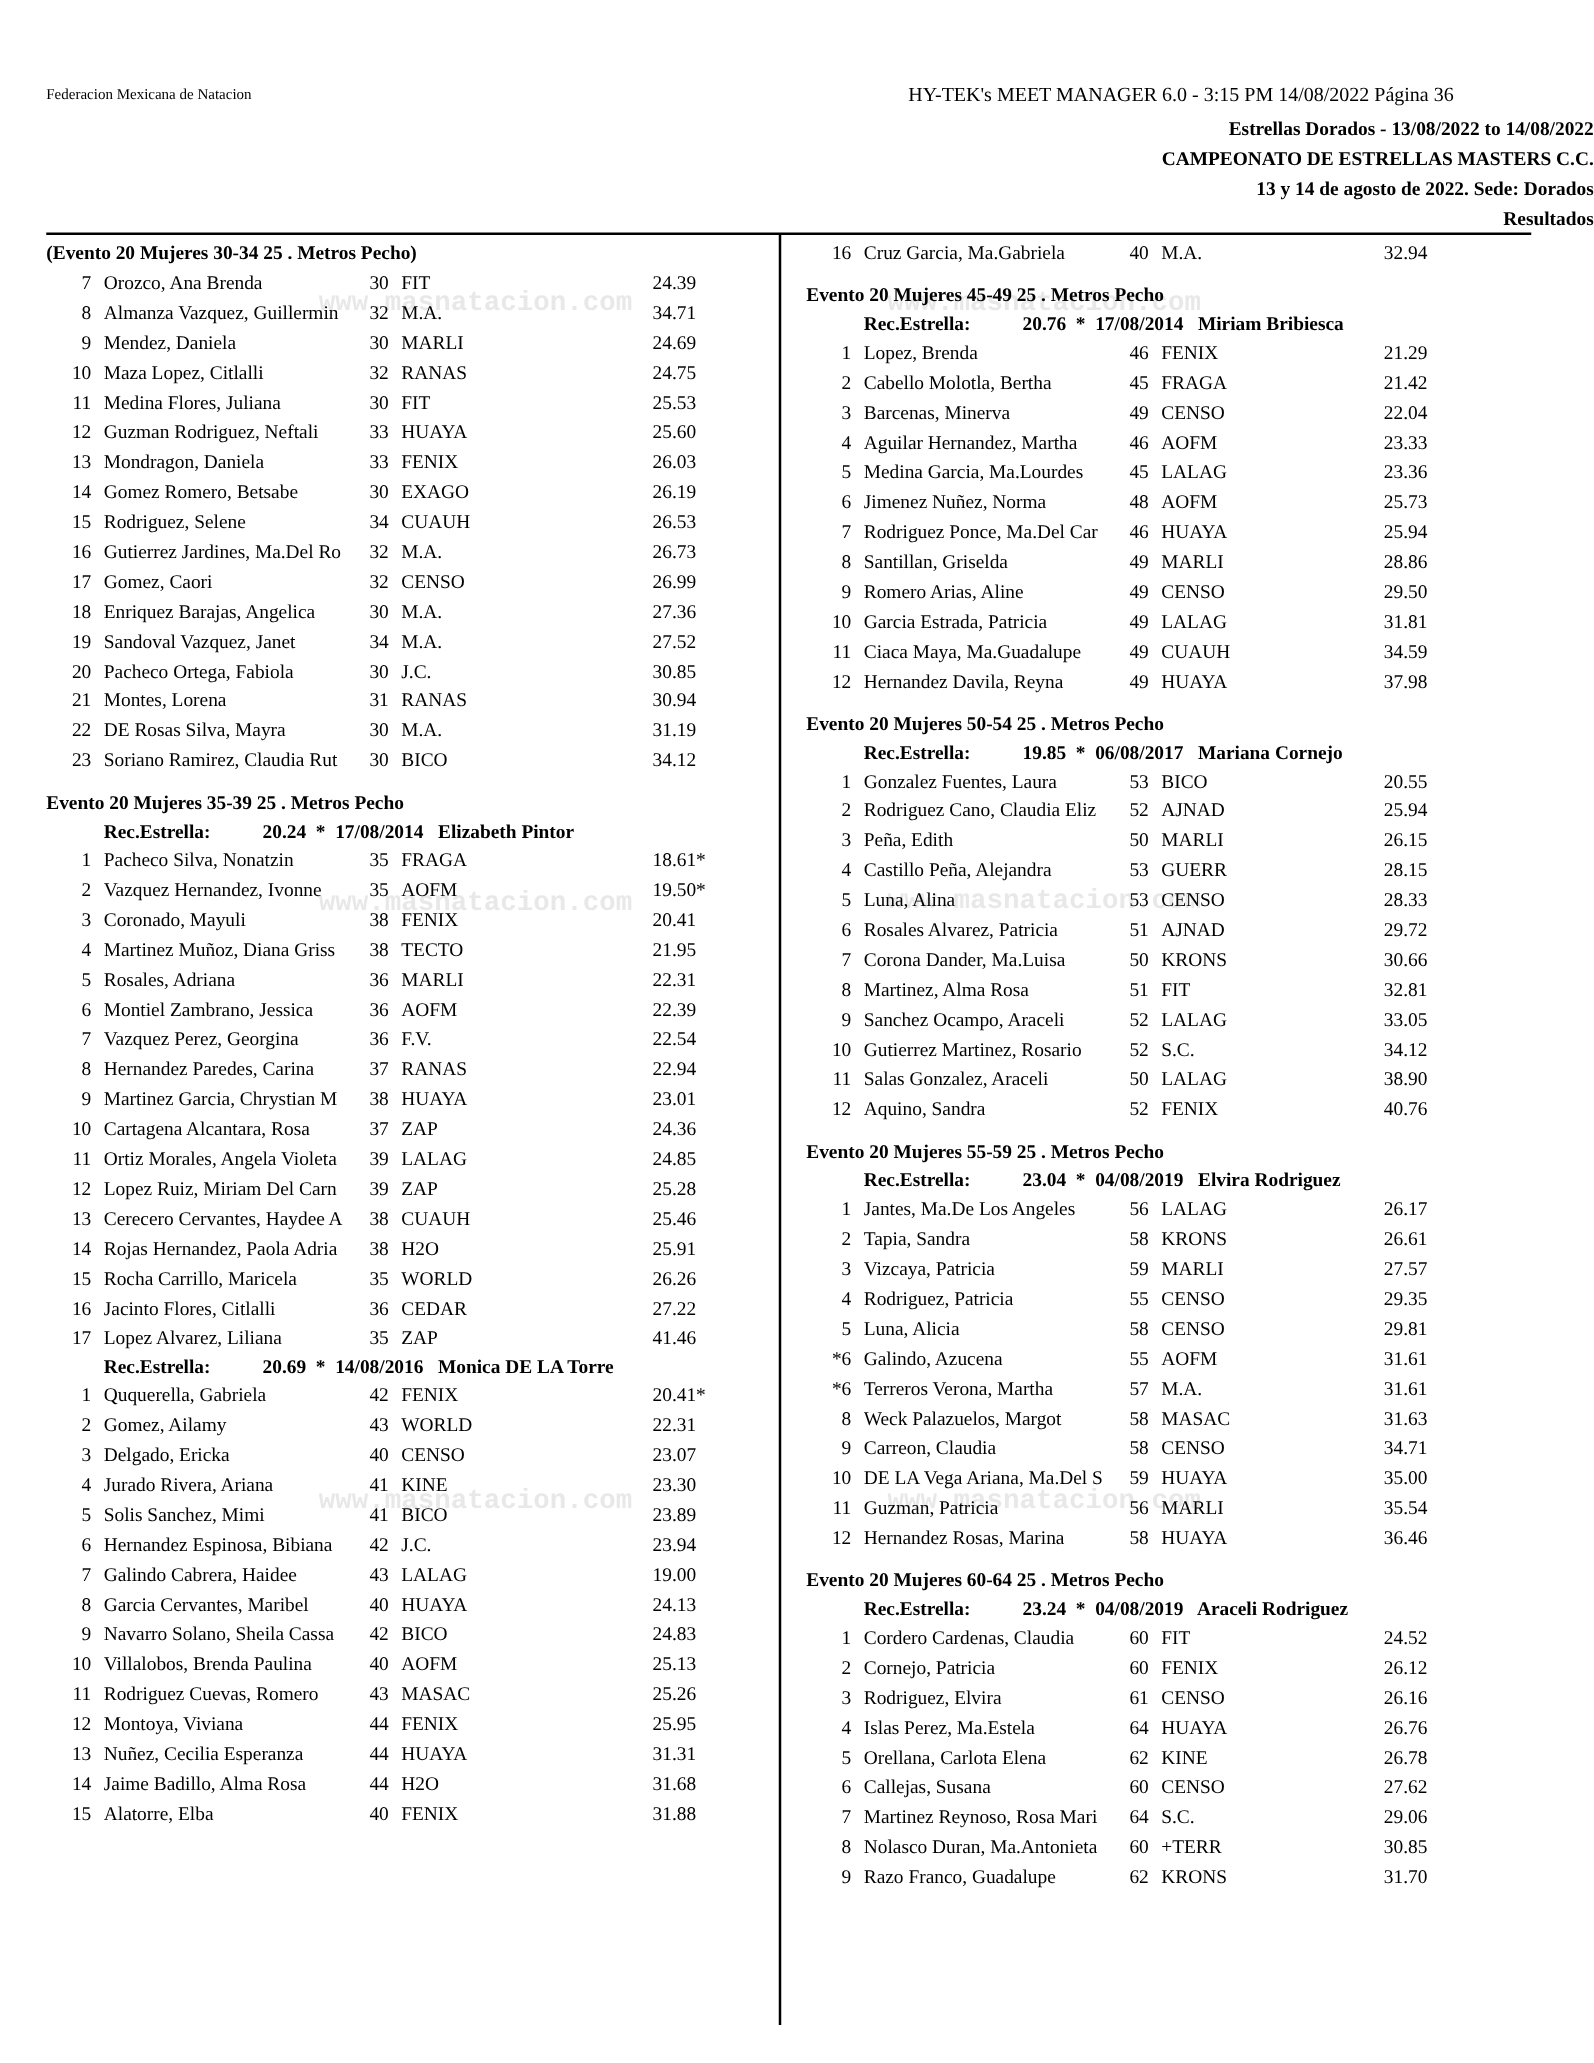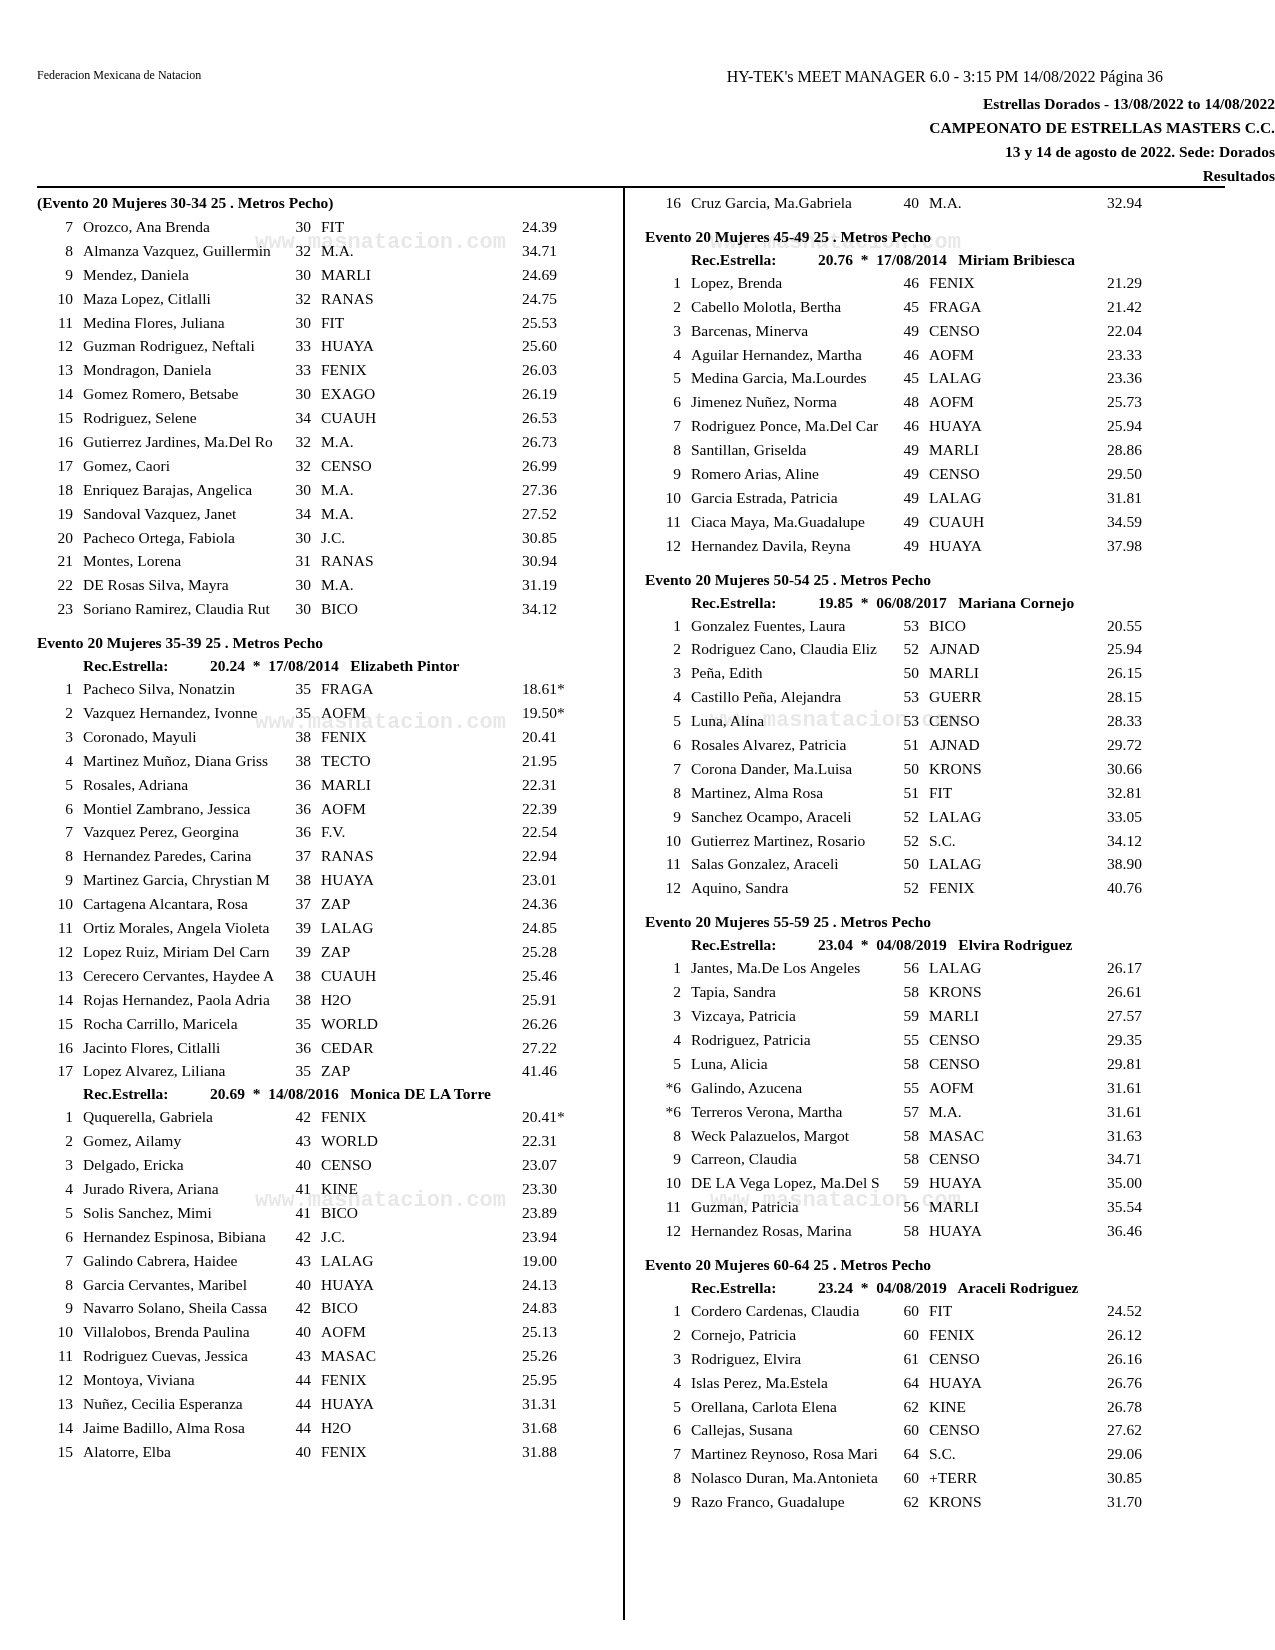--- a/index.html
+++ b/index.html
@@ -368,21 +368,21 @@
       </div>
       <div class="row">
         <span class="place">10</span>
         <span class="name">Villalobos, Brenda Paulina</span>
         <span class="age">40</span>
         <span class="team">AOFM</span>
         <span class="time">25.13</span>
       </div>
       <div class="row">
         <span class="place">11</span>
-        <span class="name">Rodriguez Cuevas, Jessica</span>
+        <span class="name">Rodriguez Cuevas, Romero</span>
         <span class="age">43</span>
         <span class="team">MASAC</span>
         <span class="time">25.26</span>
       </div>
       <div class="row">
         <span class="place">12</span>
         <span class="name">Montoya, Viviana</span>
         <span class="age">44</span>
         <span class="team">FENIX</span>
         <span class="time">25.95</span>
@@ -666,21 +666,21 @@
       </div>
       <div class="row">
         <span class="place">9</span>
         <span class="name">Carreon, Claudia</span>
         <span class="age">58</span>
         <span class="team">CENSO</span>
         <span class="time">34.71</span>
       </div>
       <div class="row">
         <span class="place">10</span>
-        <span class="name">DE LA Vega Lopez, Ma.Del S</span>
+        <span class="name">DE LA Vega Ariana, Ma.Del S</span>
         <span class="age">59</span>
         <span class="team">HUAYA</span>
         <span class="time">35.00</span>
       </div>
       <div class="row">
         <span class="place">11</span>
         <span class="name">Guzman, Patricia</span>
         <span class="age">56</span>
         <span class="team">MARLI</span>
         <span class="time">35.54</span>

